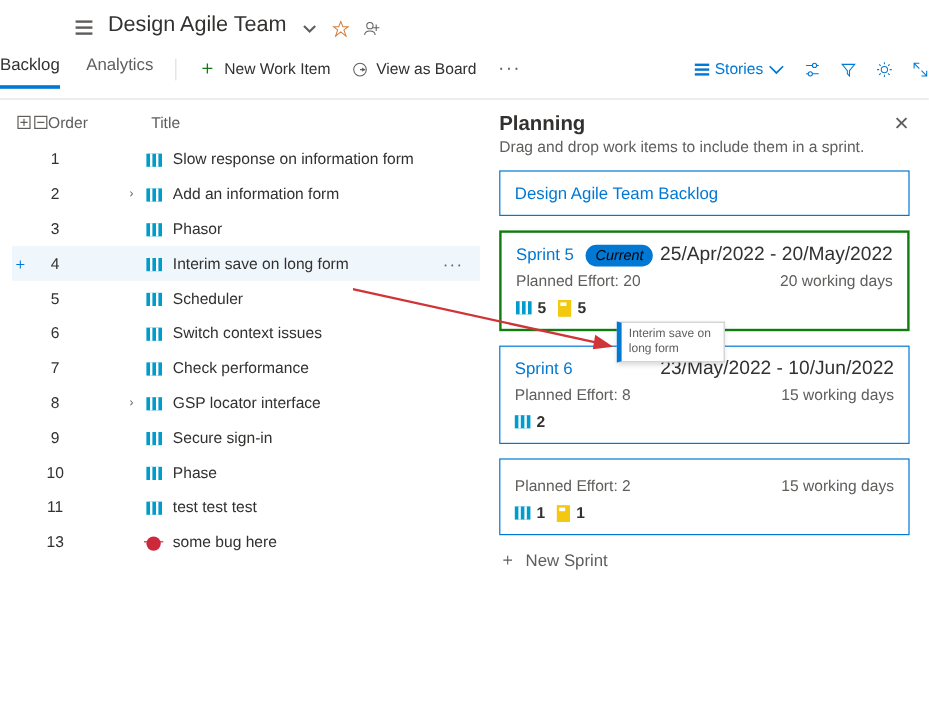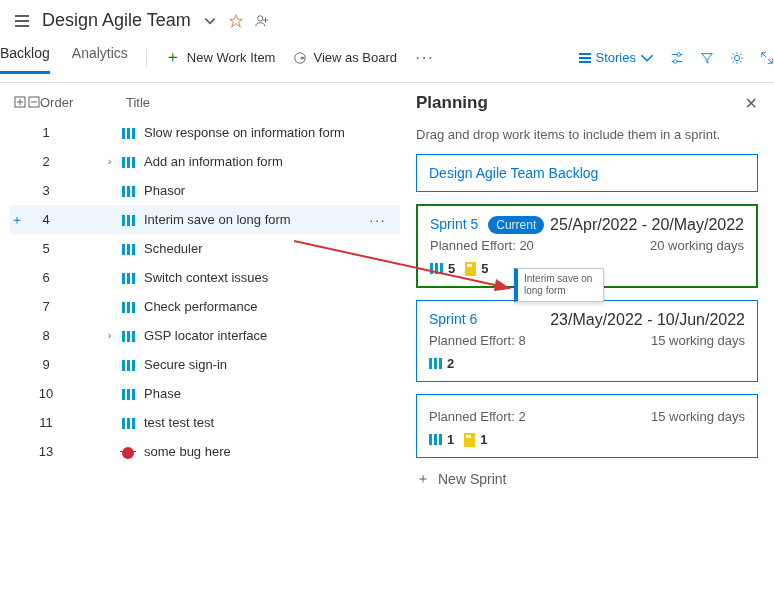--- a/index.html
+++ b/index.html
@@ -1,19 +1,19 @@
 <!DOCTYPE html>
 <html><head>
 <meta charset="utf-8">
 <style>
   * { box-sizing: border-box; margin: 0; padding: 0; }
   body { font-family: "Segoe UI", -apple-system, sans-serif; font-size: 13px; color: #323130; background: #fff; width: 774px; height: 606px; overflow: hidden; }
   
   
-  .header { display: flex; align-items: center; padding: 10px 14px; gap: 12px; }
+  .header { display: flex; align-items: flex-end; padding: 10px 14px; gap: 12px; margin-left: 48px; }
   .header .list-icon svg { width: 16px; height: 16px; }
   .header .title { font-size: 18px; font-weight: 400; }
   .header .chevron { color: #605e5c; }
   .header .star-icon { color: #605e5c; }
   .header .team-icon { color: #605e5c; }
   .icon-sm svg { width: 14px; height: 14px; vertical-align: middle; }
   
   
   .toolbar { display: flex; align-items: center; padding: 0 0 8px; gap: 18px; border-bottom: 1px solid #e1dfdd; }
   .tabs { display: flex; gap: 22px; }
@@ -46,29 +46,29 @@
   .row.selected .row-more { visibility: visible; }
   .story-icon { display: inline-block; width: 13px; height: 11px; background: #009ccc; position: relative; vertical-align: middle; }
   .story-icon::before, .story-icon::after { content: ""; position: absolute; top: 0; bottom: 0; width: 2px; background: #fff; }
   .story-icon::before { left: 3px; }
   .story-icon::after { left: 8px; }
   .bug-icon { display: inline-block; width: 12px; height: 12px; background: #cc293d; border-radius: 50%; vertical-align: middle; position: relative; }
   .bug-icon::before { content: ""; position: absolute; left: -2px; right: -2px; top: 4px; height: 1px; border-top: 1px solid #cc293d; }
   
   
   .planning { flex: 1; padding: 10px 16px 0 16px; position: relative; }
-  .planning-header { display: flex; align-items: center; margin-bottom: 14px; }
+  .planning-header { display: flex; margin-bottom: 2px; }
   .planning-title { font-size: 17px; font-weight: 600; }
   .close-x { margin-left: auto; cursor: pointer; font-size: 16px; color: #605e5c; }
   .planning-sub { color: #605e5c; margin-bottom: 12px; font-size: 13px; }
   .sprint-card { border: 1px solid #0078d4; padding: 10px 12px; margin-bottom: 12px; position: relative; background: #fff; }
   .sprint-card.current { border: 2px solid #107c10; }
   .sprint-top { display: flex; align-items: flex-start; }
   .sprint-name { color: #0078d4; font-size: 14px; }
-  .current-badge { background: #0078d4; color: #e5e5e5; font-size: 12px; padding: 2px 8px; border-radius: 9px; margin-left: 10px; }
+  .current-badge { background: #0078d4; color: #000000; font-size: 12px; padding: 2px 8px; border-radius: 9px; margin-left: 10px; font-style: italic; }
   .sprint-dates { margin-left: auto; font-size: 16px; color: #323130; }
   .sprint-mid { display: flex; margin-top: 4px; color: #605e5c; font-size: 13px; }
   .sprint-days { margin-left: auto; }
   .sprint-counts { margin-top: 8px; display: flex; gap: 10px; align-items: center; }
   .count-group { display: flex; align-items: center; gap: 5px; font-weight: 600; }
   .task-icon { display: inline-block; width: 11px; height: 14px; background: #f2c811; position: relative; }
   .task-icon::before { content: ""; position: absolute; top: 2px; left: 2px; width: 5px; height: 3px; background: #fff; }
   .new-sprint { color: #605e5c; cursor: pointer; display: flex; align-items: center; gap: 8px; margin-top: 4px; font-size: 14px; }
   
   

